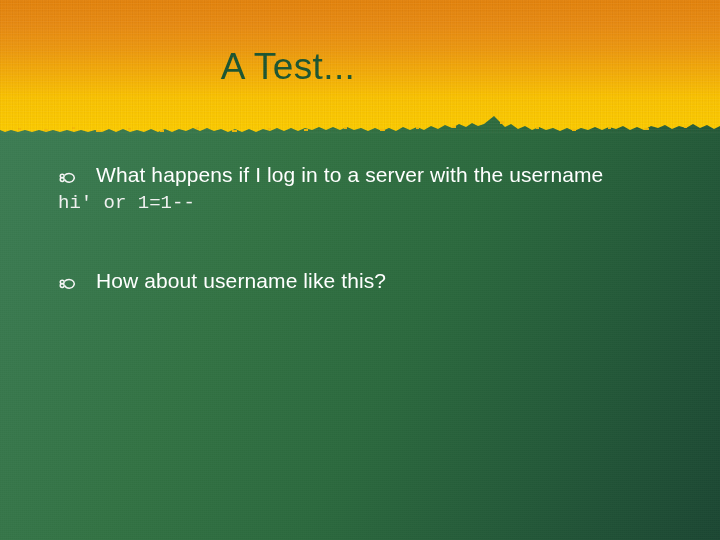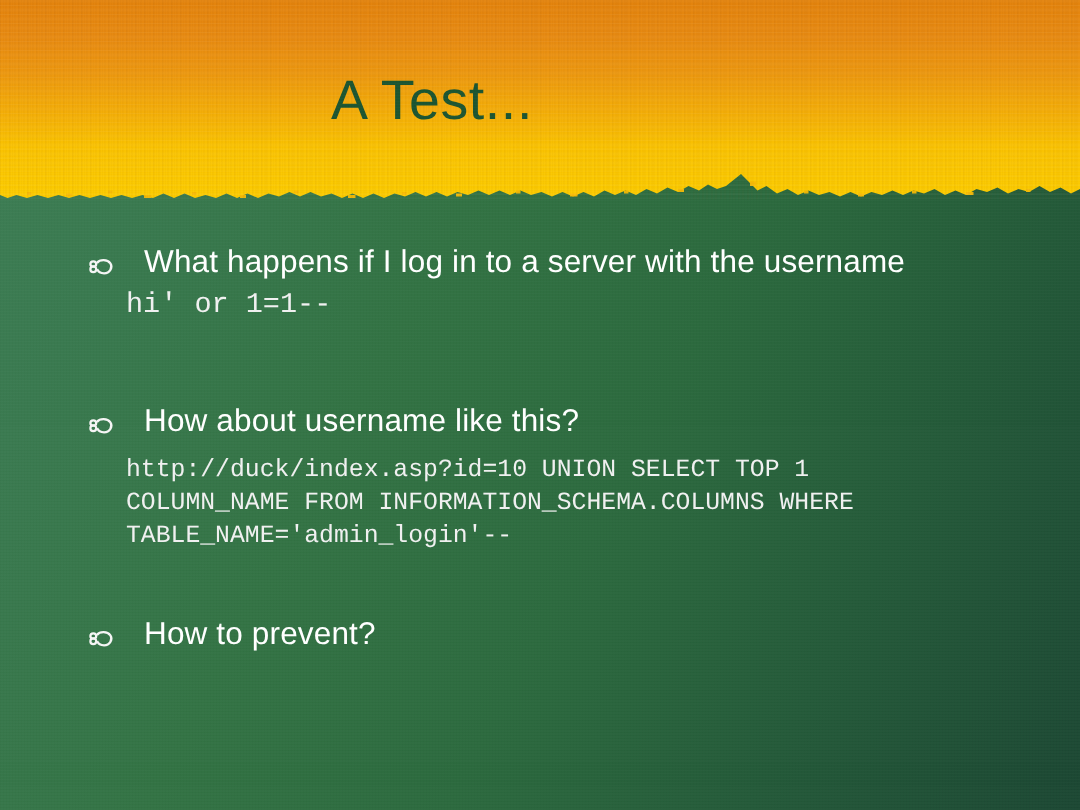--- a/index.html
+++ b/index.html
@@ -101,21 +101,21 @@
     line-height: 22px;
     color: #f0f0f0;
     letter-spacing: 0px;
     white-space: pre-wrap;
     word-break: break-word;
   }
   .mono-large {
     font-size: 19px;
     line-height: 26px;
   }
-  .mono-indent { margin-left: 26px; }
+  .mono-indent { }
   .gap-a { height: 50px; }
   .gap-b { height: 26px; }
   .gap-c { height: 40px; }
 </style>
 </head>
 <body>
 
 <div id="slide">
 
   <div id="header-band">
@@ -201,34 +201,19 @@
             <g fill="none" stroke="#f5f5f5" stroke-width="1.5">
               <path d="M4.2,3.2 C1.6,3.2 1.6,6.8 4.2,6.8 C6.8,6.8 6.8,3.2 4.2,3.2 Z"></path>
               <path d="M4.2,6.6 C1.6,6.6 1.6,10.4 4.2,10.4 C6.8,10.4 6.8,6.6 4.2,6.6 Z"></path>
               <path d="M6.6,4.4 C8.6,1.8 13.6,1.8 15.6,4.6 C17.4,7.2 15.2,11.2 11.4,11.2 C9.2,11.2 7.4,10 6.8,8.4"></path>
             </g>
           </svg>
         </span>
         <span class="bullet-text">How about username like this?</span>
       </div>
       <div class="gap-b" style="height:6px"></div>
-      <div class="mono mono-indent" style="width:545px">http://duck/index.asp?id=10 UNION SELECT TOP 1 COLUMN_NAME FROM INFORMATION_SCHEMA.COLUMNS WHERE TABLE_NAME='admin_login'--</div>
     </div>
 
     <div class="gap-c"></div>
 
-    <div class="para">
-      <div class="bullet-row">
-        <span class="bullet">
-          <svg width="20" height="14" viewBox="0 0 20 14">
-            <g fill="none" stroke="#f5f5f5" stroke-width="1.5">
-              <path d="M4.2,3.2 C1.6,3.2 1.6,6.8 4.2,6.8 C6.8,6.8 6.8,3.2 4.2,3.2 Z"></path>
-              <path d="M4.2,6.6 C1.6,6.6 1.6,10.4 4.2,10.4 C6.8,10.4 6.8,6.6 4.2,6.6 Z"></path>
-              <path d="M6.6,4.4 C8.6,1.8 13.6,1.8 15.6,4.6 C17.4,7.2 15.2,11.2 11.4,11.2 C9.2,11.2 7.4,10 6.8,8.4"></path>
-            </g>
-          </svg>
-        </span>
-        <span class="bullet-text">How to prevent?</span>
-      </div>
-    </div>
 
   </div>
 </div>
 
 </body></html>

